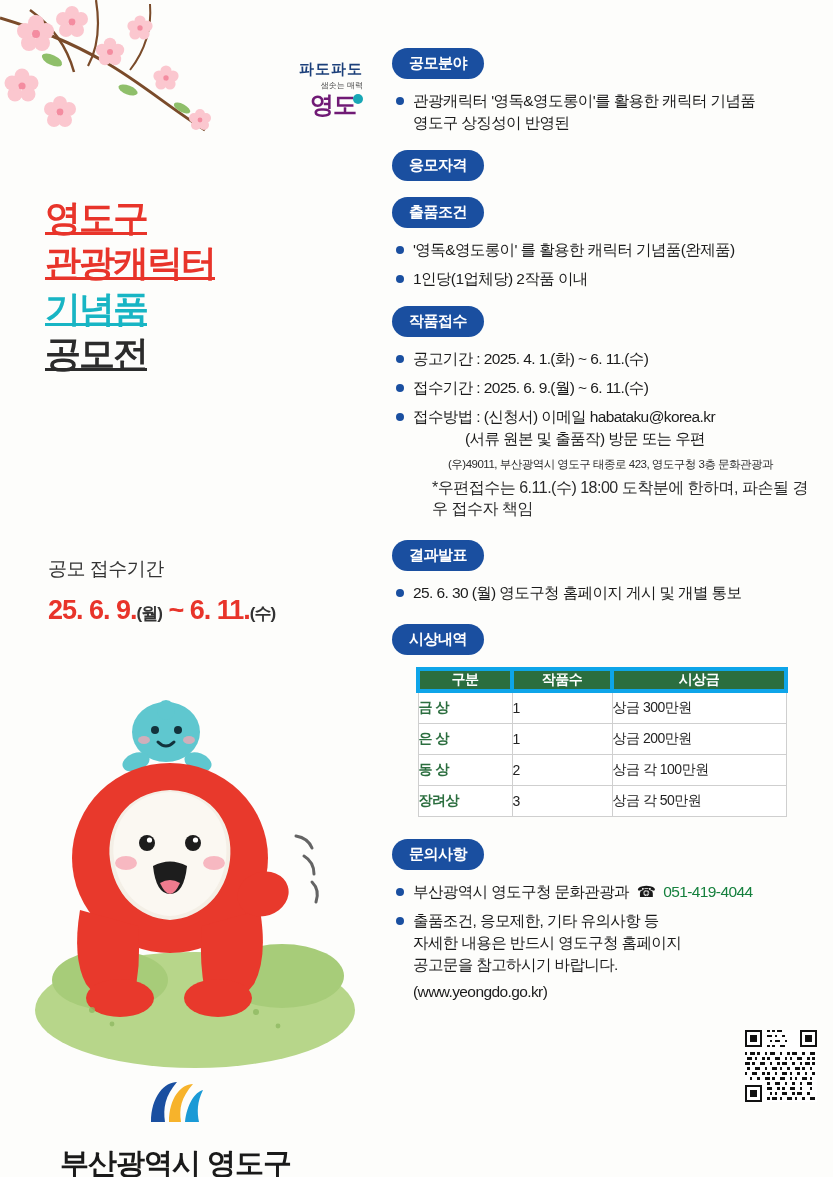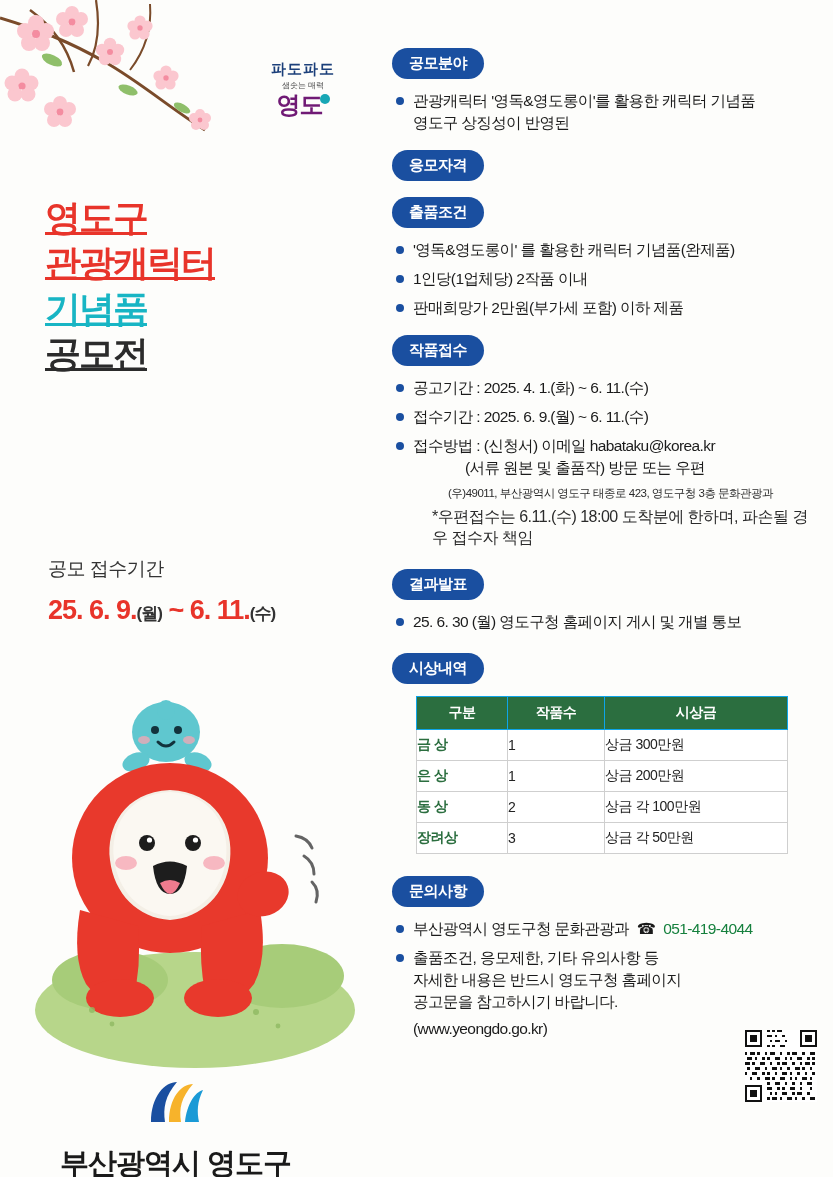--- a/index.html
+++ b/index.html
@@ -10,21 +10,21 @@
     color:#222;
     position:relative;
     overflow:hidden;
   }
   .poster{position:relative;width:833px;height:1177px;}
 
   
   .blossom{position:absolute;left:0;top:0;width:230px;height:150px;}
 
   
-  .ydlogo{position:absolute;left:243px;top:60px;width:120px;height:62px;text-align:center;}
+  .ydlogo{position:absolute;left:243px;top:60px;width:120px;height:62px;text-align:right;}
   .ydlogo .wave{font-size:15px;color:#1b3f7a;letter-spacing:1px;font-weight:bold;}
   .ydlogo .sub{font-size:8px;color:#444;margin-top:1px;}
   .ydlogo .main{font-size:24px;color:#701a75;font-weight:bold;letter-spacing:-1px;margin-top:-2px;}
   .ydlogo .dot{display:inline-block;width:10px;height:10px;border-radius:50%;background:#18a7b5;vertical-align:super;margin-left:-3px;}
 
   
   .title-block{position:absolute;left:45px;top:195px;width:320px;}
   .t-line{font-size:36px;font-weight:bold;line-height:1.26;letter-spacing:-2px;text-decoration:underline;}
   .t1{color:#e8342a;}
   .t2{color:#e8342a;}
@@ -56,21 +56,21 @@
   .bullet{width:8px;height:8px;border-radius:50%;background:#1a4fa0;margin:7px 9px 0 0;flex:0 0 auto;}
   .li-text{font-size:15.5px;line-height:1.42;letter-spacing:-0.6px;color:#1b1b1b;}
   .li-text .ind{display:block;}
   .note{font-size:11.5px;color:#2b2b2b;letter-spacing:-0.5px;margin:3px 0 0 56px;}
   .note2{font-size:16px;color:#2b2b2b;letter-spacing:-0.5px;margin:6px 0 0 40px;}
 
   
   table.prize{border-collapse:collapse;margin:12px 0 0 24px;width:372px;}
   table.prize th{
     background:#2b6e3f;color:#fff;font-size:14px;font-weight:bold;
-    padding:7px 0;border:1px solid #0ea5e9;letter-spacing:-0.5px;
+    padding:0 0;border:4px solid #0ea5e9;letter-spacing:-0.5px;
   }
   table.prize td{
     border:1px solid #cfcfcf;font-size:14px;padding:6px 0;text-align:left;
     letter-spacing:-0.5px;color:#222;background:#fff;
   }
   table.prize td.rank{color:#2b6e3f;font-weight:bold;}
   .col-a{width:90px;}
   .col-b{width:96px;}
 
   
@@ -276,24 +276,20 @@
     <div class="sec" style="margin-top:16px">
       <span class="tag">출품조건</span>
       <div class="items">
         <div class="li">
           <span class="bullet"></span>
           <span class="li-text">'영독&amp;영도롱이' 를 활용한 캐릭터 기념품(완제품)</span>
         </div>
         <div class="li">
           <span class="bullet"></span>
           <span class="li-text">1인당(1업체당) 2작품 이내</span>
-        </div>
-        <div class="li">
-          <span class="bullet"></span>
-          <span class="li-text">판매희망가 2만원(부가세 포함) 이하 제품</span>
         </div>
       </div>
     </div>
 
     <div class="sec" style="margin-top:16px">
       <span class="tag">작품접수</span>
       <div class="items">
         <div class="li">
           <span class="bullet"></span>
           <span class="li-text">공고기간 : 2025. 4. 1.(화) ~ 6. 11.(수)</span>

